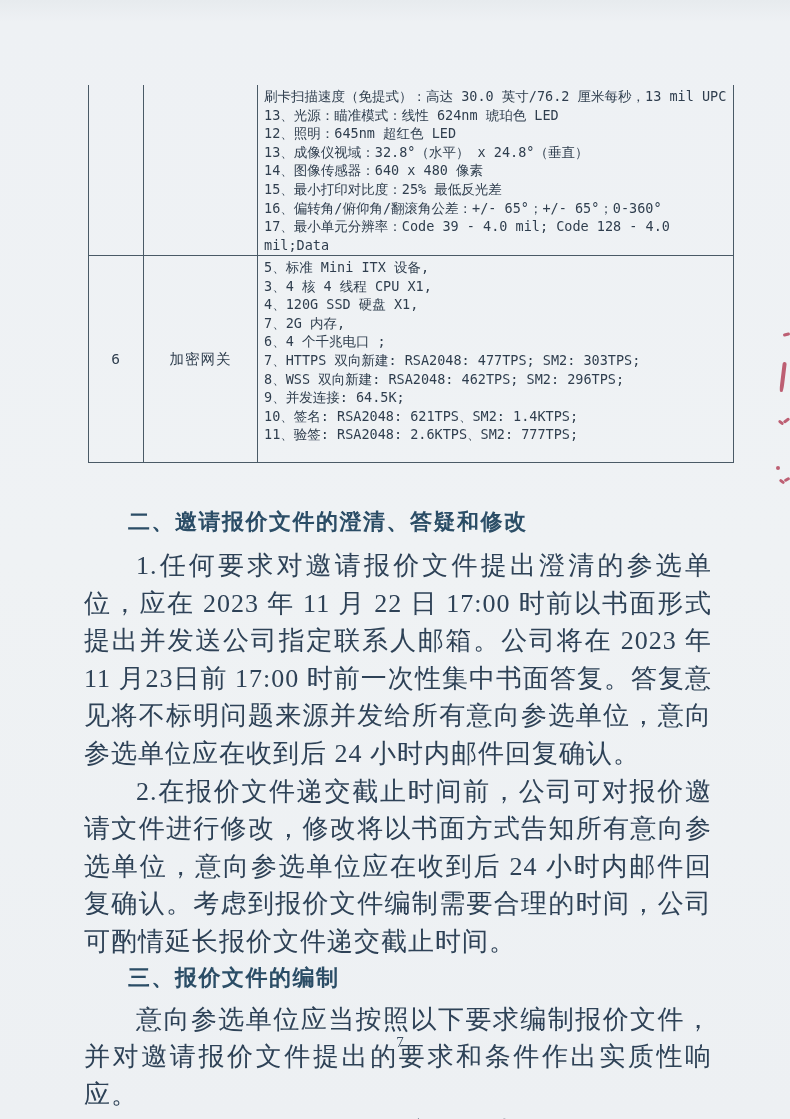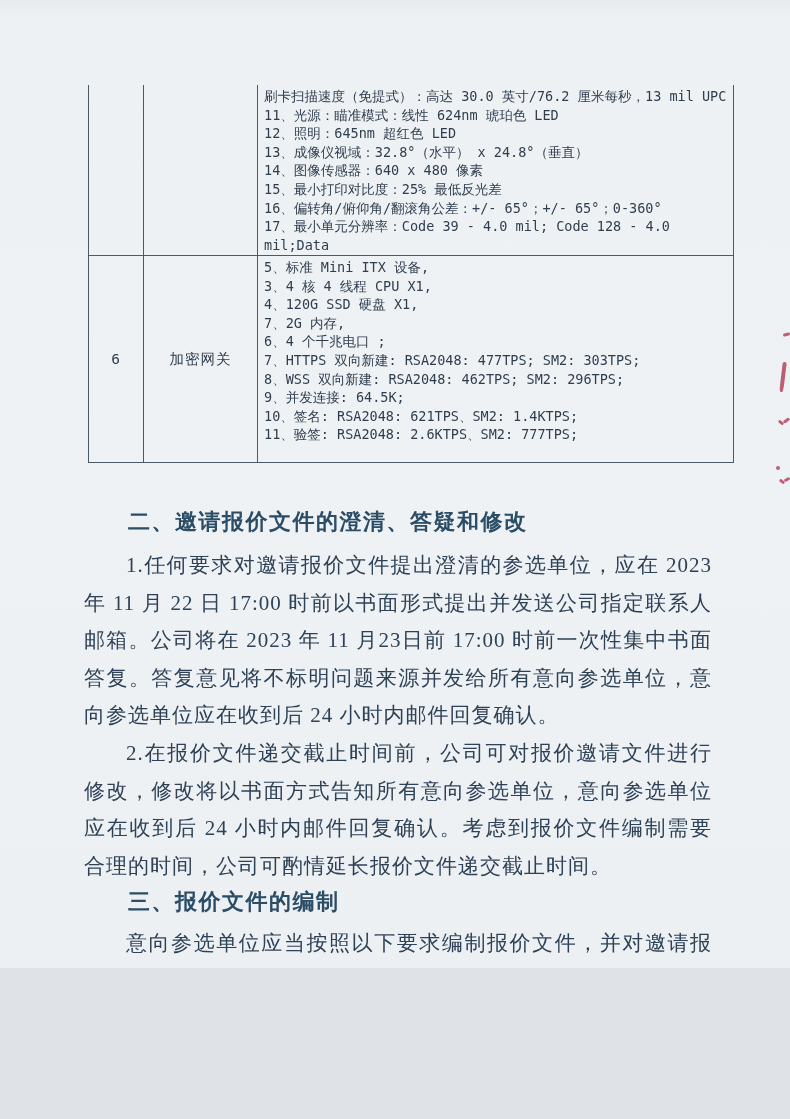--- a/index.html
+++ b/index.html
@@ -5,21 +5,21 @@
   :root{
     --bd:#4a5a66;
     --table-text:#2f3e4e;
     --body-text:#2e4257;
     --heading:#2b4d66;
     --red:#b4455c;
   }
   html,body{margin:0;padding:0;background:#dfe3e7;}
   .page{
     position:relative;
-    width:790px;height:968px;
+    width:790px;height:1119px;
     margin:0 auto;
     background:linear-gradient(180deg,#e7ebee 0%,#eef1f4 2%,#eff2f4 50%,#edf0f3 100%);
     overflow:hidden;
     font-family:"Liberation Serif", serif;
   }
   
   .doc-table{
     position:absolute;left:88px;top:85px;width:646px;
     color:var(--table-text);
   }
@@ -59,21 +59,21 @@
     font-size:22px;
     line-height:28px;
     letter-spacing:1.5px;
     text-indent:2em;
     margin:0;
   }
   .h2a{margin-top:45px;}
   .h3a{margin-top:3px;}
   .para{
     margin:0;
-    font-size:21px;
+    font-size:26px;
     line-height:37.6px;
     letter-spacing:1px;
     text-indent:2em;
     text-align:justify;
   }
   .para-first{margin-top:11px;}
   .para-3{margin-top:9px;}
   .para-sub{text-align:center;}
   
   .page-number{
@@ -98,21 +98,21 @@
 <body>
 
 <div class="page">
 
   <div class="doc-table">
     <div class="trow trow-top">
       <div class="cell c-idx"></div>
       <div class="cell c-name"></div>
       <div class="cell c-spec">
           <div class="spec-line">刷卡扫描速度（免提式）：高达 30.0 英寸/76.2 厘米每秒，13 mil UPC</div>
-          <div class="spec-line">11、光源：瞄准模式：线性 624nm 琥珀色 LED</div>
+          <div class="spec-line">13、光源：瞄准模式：线性 624nm 琥珀色 LED</div>
           <div class="spec-line">12、照明：645nm 超红色 LED</div>
           <div class="spec-line">13、成像仪视域：32.8°（水平） x 24.8°（垂直）</div>
           <div class="spec-line">14、图像传感器：640 x 480 像素</div>
           <div class="spec-line">15、最小打印对比度：25% 最低反光差</div>
           <div class="spec-line">16、偏转角/俯仰角/翻滚角公差：+/- 65°；+/- 65°；0-360°</div>
           <div class="spec-line">17、最小单元分辨率：Code 39 - 4.0 mil; Code 128 - 4.0 mil;Data</div>
           <div class="spec-line">Matrix - 6.0 mil; QR Code - 6.7 mil</div>
         </div>
     </div>
     <div class="trow trow-6">

